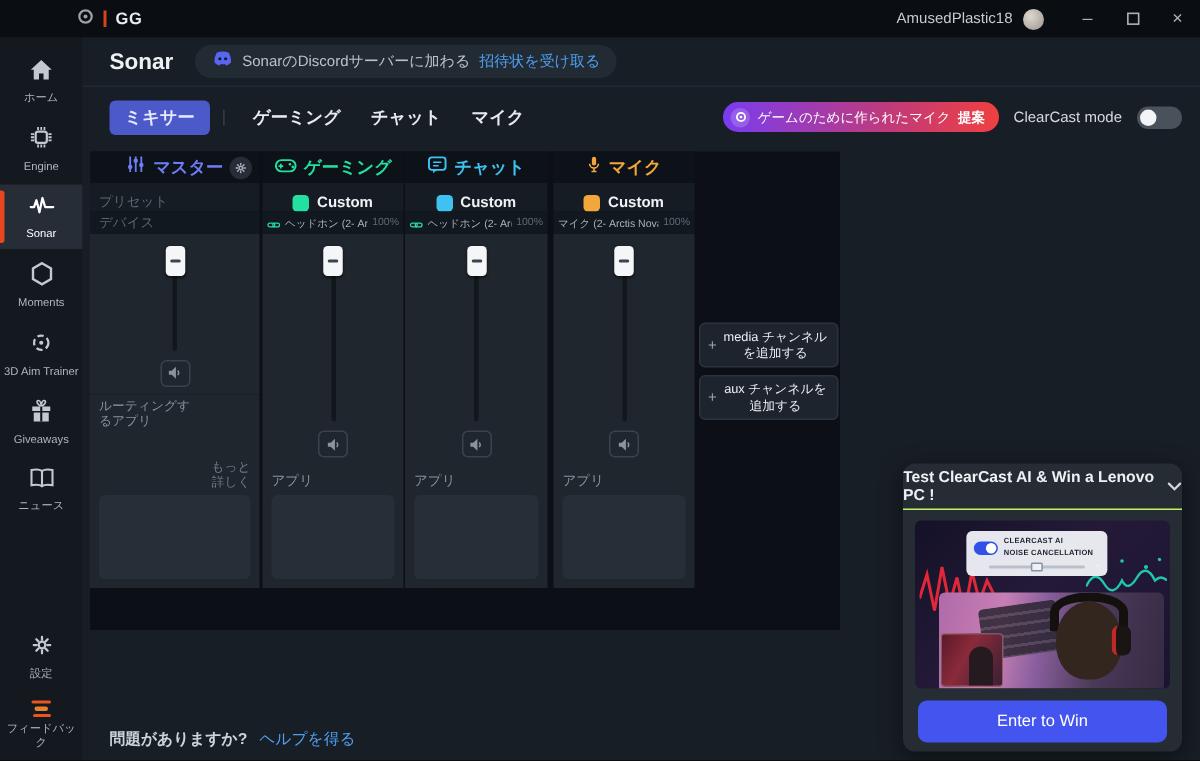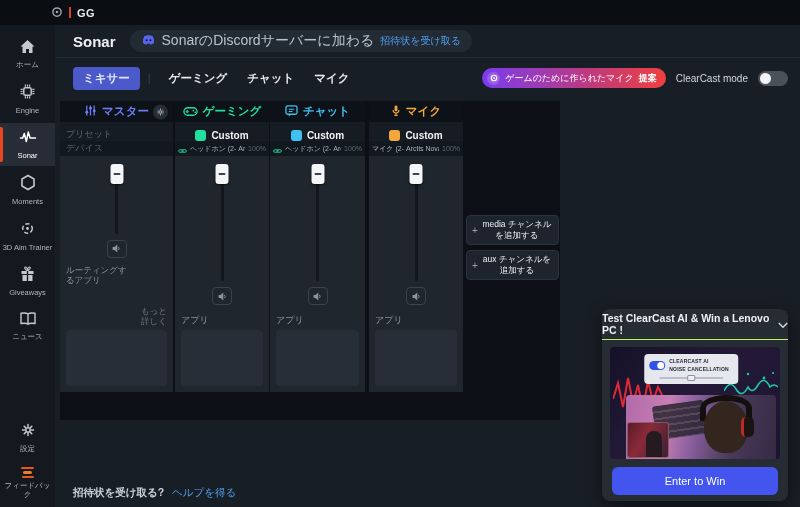--- a/index.html
+++ b/index.html
@@ -33,21 +33,21 @@
   .fb-icon i:nth-child(1){ width:13px; background:#e8551e;}
   .fb-icon i:nth-child(2){ width:9px; background:#e87f2a;}
   .fb-icon i:nth-child(3){ width:12px; background:#e8551e;}
 
   
   .main { position:absolute; top:25px; left:55px; right:0; bottom:0; background:#181e25; }
 
   .page-header { position:absolute; top:0; left:0; right:0; height:33px; display:flex; align-items:center; padding-left:18px; border-bottom:1px solid #222933; }
   .page-title { font-size:15px; font-weight:bold; color:#eef1f4; margin-right:14px; }
   .discord-pill { display:flex; align-items:center; gap:6px; height:22px; padding:0 11px; border-radius:12px; background:#222a34; }
-  .discord-pill .dtxt { font-size:14px; color:#b9c1c9;text-align:center; }
+  .discord-pill .dtxt { font-size:10px; color:#b9c1c9;text-align:center; }
   .discord-pill .dlink { font-size:10px; color:#4f9ff0; cursor:pointer; }
 
   .tabbar { position:absolute; top:33px; left:0; right:0; height:40px; display:flex; align-items:center; padding:0 12px 0 18px; }
   .tab { background:none; border:none; color:#e6eaee; font-size:11.5px; font-weight:bold; cursor:pointer; padding:4px 10px; }
   .tab.active { background:#4b5ac8; color:#e3e8fb; border-radius:4px; }
   .tab-sep { color:#3a424c; margin:0 8px; font-size:11px; }
   .tr-controls { margin-left:auto; display:flex; align-items:center; gap:10px; }
   .mic-ad { display:flex; align-items:center; gap:5px; height:20px; padding:0 9px 0 5px; border-radius:11px; border:none; cursor:pointer;
             background:linear-gradient(90deg,#7a3cf0,#c03a7a 60%,#f04040); color:#fff; }
   .mic-ad .ad-ic { width:13px; height:13px; border-radius:50%; background:rgba(255,255,255,.18); display:flex; align-items:center; justify-content:center; }
@@ -152,20 +152,29 @@
     <div class="tb-left">
       <span>
         <svg width="12" height="12" viewBox="0 0 16 16">
             <circle cx="8" cy="8" r="5.5" fill="none" stroke="#9aa2aa" stroke-width="2"></circle>
             <circle cx="8" cy="8" r="1.8" fill="#9aa2aa"></circle>
           </svg>
       </span>
       <span class="tb-divider"></span>
       <span class="tb-app">GG</span>
     </div>
+    <div class="tb-right">
+      <span class="tb-user">AmusedPlastic18</span>
+      <span class="tb-avatar"></span>
+      <button class="winbtn">–</button>
+      <button class="winbtn"><svg width="9" height="9" viewBox="0 0 10 10">
+            <rect x="1" y="1" width="8" height="8" fill="none" stroke="#aab2ba" stroke-width="1.2"></rect>
+          </svg></button>
+      <button class="winbtn">×</button>
+    </div>
   </div>
 
   <nav class="sidebar">
     <button class="side-item">
       <span><svg width="17" height="15" viewBox="0 0 16 15">
             <path d="M8 1 L15 7.5 H13 V14 H9.5 V10 H6.5 V14 H3 V7.5 H1 Z" fill="currentColor"></path>
           </svg></span>
       <span class="lbl">ホーム</span>
     </button>
     <button class="side-item">
@@ -440,21 +449,21 @@
           <span class="atxt">media チャンネルを追加する</span>
         </button>
         <button class="add-btn add-aux">
           <span class="plus">+</span>
           <span class="atxt">aux チャンネルを追加する</span>
         </button>
       </div>
     </section>
 
     <div class="footer-help">
-      <span class="fh-q">招待状を受け取る?</span>
+      <span class="fh-q">問題がありますか?</span>
       <a class="fh-link">ヘルプを得る</a>
     </div>
 
     <aside class="promo">
       <div class="promo-head">
         <span class="promo-title">Test ClearCast AI &amp; Win a Lenovo PC !</span>
         <span class="chev"><svg width="10" height="7" viewBox="0 0 12 8">
               <path d="M1.5 1.5 L6 6 L10.5 1.5" fill="none" stroke="currentColor" stroke-width="1.8" stroke-linecap="round"></path>
             </svg></span>
       </div>

